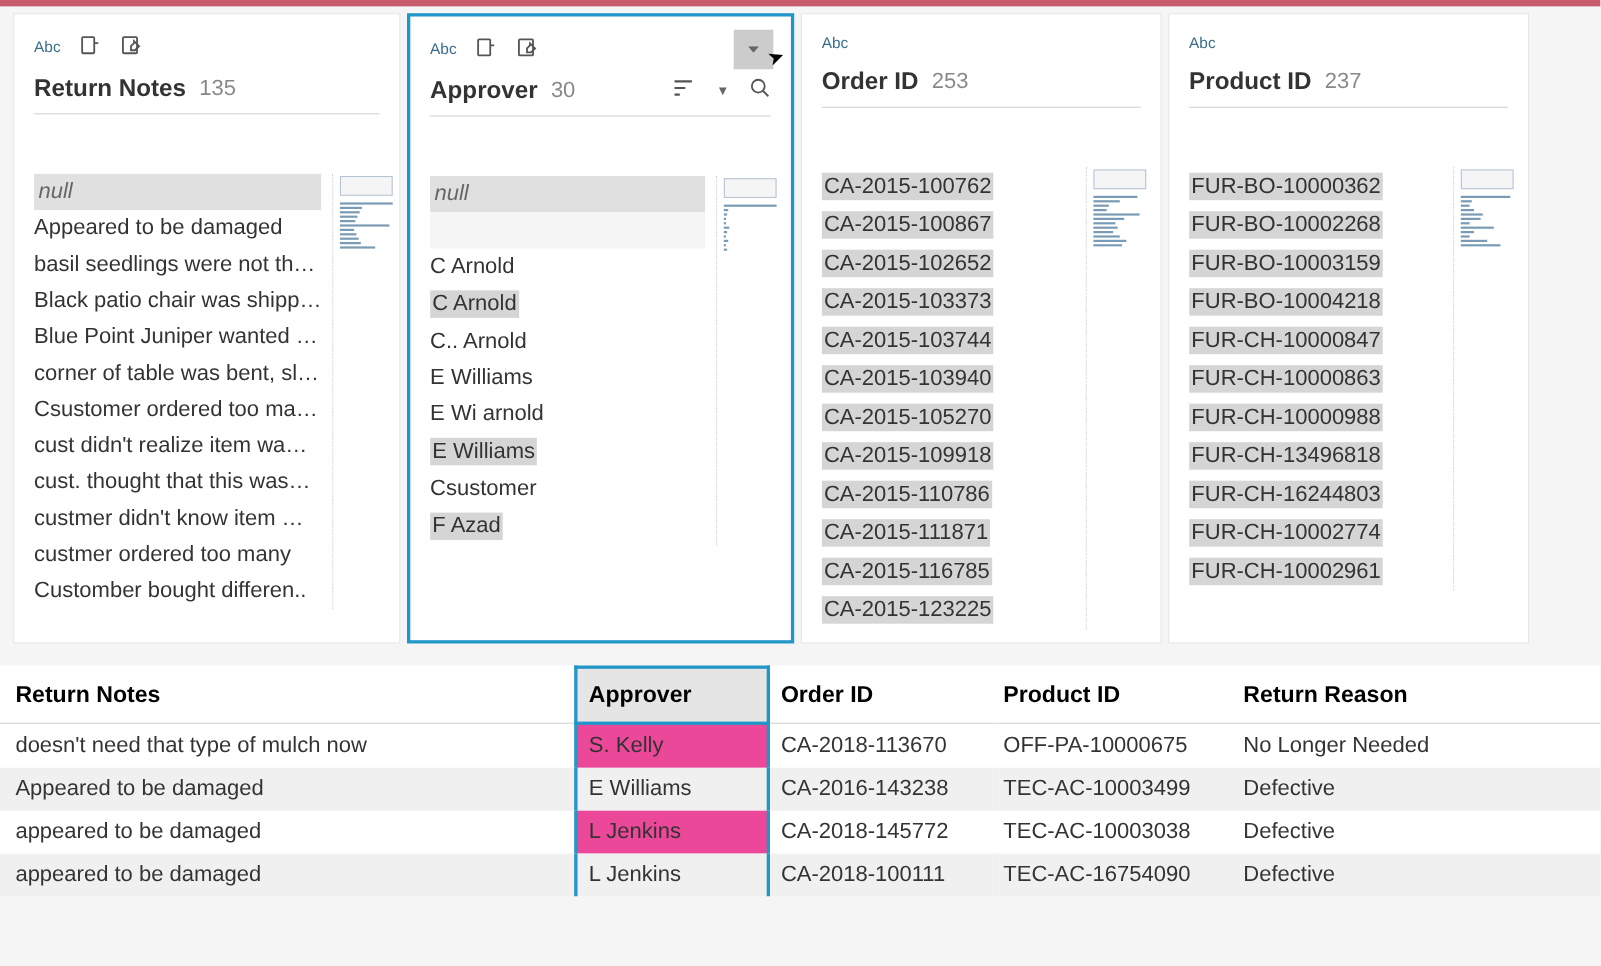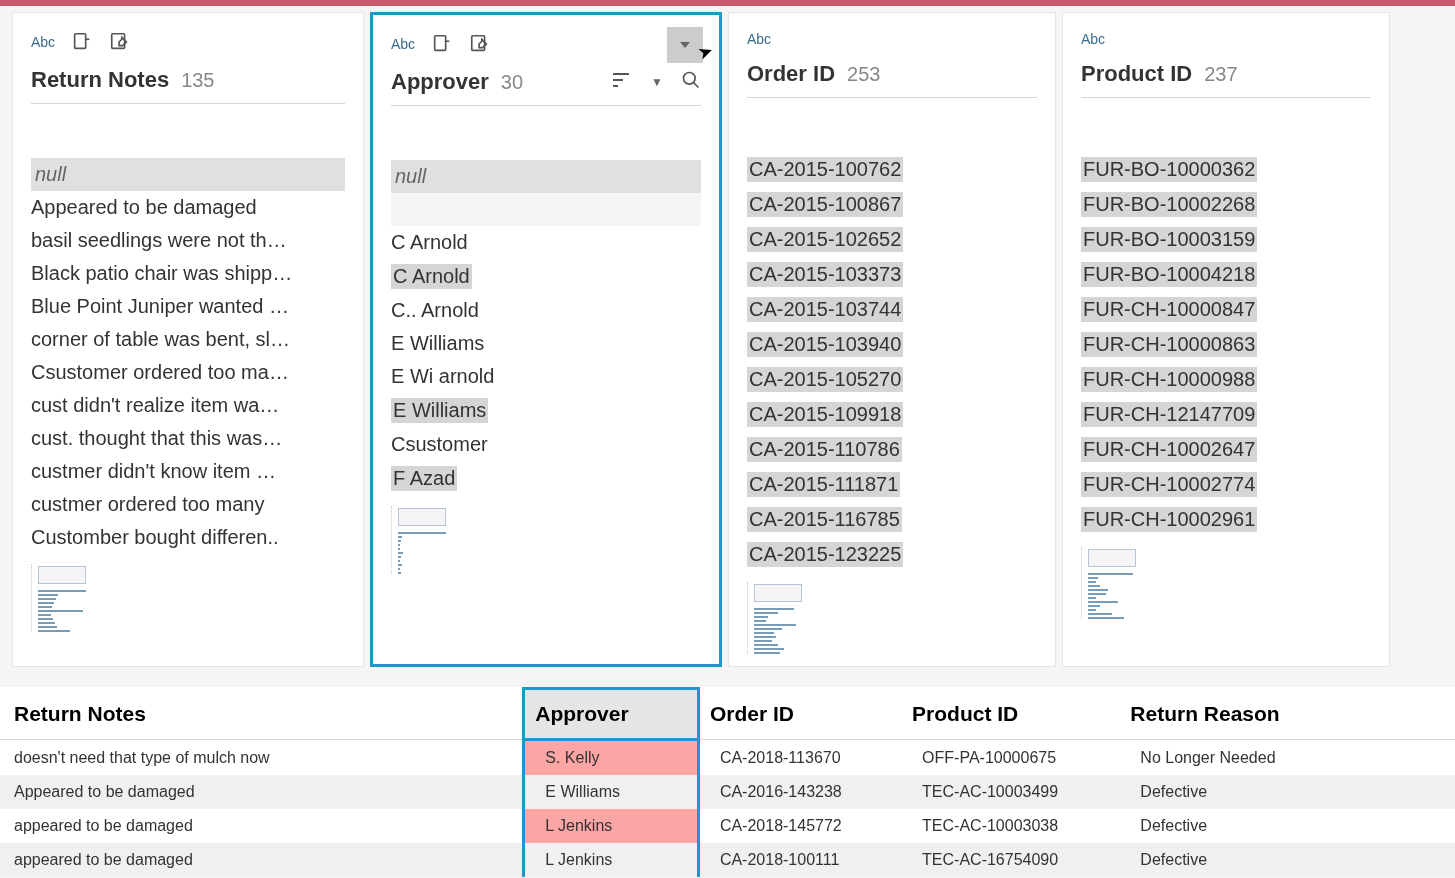--- a/index.html
+++ b/index.html
@@ -70,21 +70,20 @@
     .card-controls {
       margin-left: auto;
       display: flex;
       align-items: center;
       gap: 18px;
     }
     .card-body {
       display: flex;
       gap: 10px;
       margin-top: 54px;
-      flex-direction: column;
     }
     .card-list {
       flex: 1;
       display: flex;
       flex-direction: column;
     }
     .card-list-item {
       font-size: 20px;
       color: #333;
       padding: 5px 0;
@@ -154,31 +153,31 @@
       font-weight: 700;
       padding: 12px 10px;
       border-bottom: 1px solid #d5d5d5;
       background: white;
     }
     .data-table th.selected {
       background: #e5e5e5;
       border: 3px solid #2196c8;
     }
     .data-table td {
-      font-size: 16px;
-      padding: 8px 20px;
+      font-size: 20px;
+      padding: 8px 10px;
       color: #333;
     }
     .data-table tr.alt td {
       background: #f0f0f0;
     }
     .data-table td.selected-col {
       border-left: 3px solid #2196c8;
       border-right: 3px solid #2196c8;
-      background: #fca5a5;
+      background: #ec4899;
     }
     .blank-row {
       padding: 5px 4px;
       background: #f5f5f5;
     }
     .svg-icon {
       width: 22px;
       height: 22px;
     }
   </style>
@@ -364,22 +363,22 @@
     </div>
     <div class="card-body">
       <div class="card-list">
         <div class="card-list-item"><span class="hl-bg">FUR-BO-10000362</span></div>
         <div class="card-list-item"><span class="hl-bg">FUR-BO-10002268</span></div>
         <div class="card-list-item"><span class="hl-bg">FUR-BO-10003159</span></div>
         <div class="card-list-item"><span class="hl-bg">FUR-BO-10004218</span></div>
         <div class="card-list-item"><span class="hl-bg">FUR-CH-10000847</span></div>
         <div class="card-list-item"><span class="hl-bg">FUR-CH-10000863</span></div>
         <div class="card-list-item"><span class="hl-bg">FUR-CH-10000988</span></div>
-        <div class="card-list-item"><span class="hl-bg">FUR-CH-12147709</span></div>
-        <div class="card-list-item"><span class="hl-bg">FUR-CH-10002647</span></div>
+        <div class="card-list-item"><span class="hl-bg">FUR-CH-13496818</span></div>
+        <div class="card-list-item"><span class="hl-bg">FUR-CH-16244803</span></div>
         <div class="card-list-item"><span class="hl-bg">FUR-CH-10002774</span></div>
         <div class="card-list-item"><span class="hl-bg">FUR-CH-10002961</span></div>
       </div>
       <div class="mini-chart" id="chart-3">
         <div class="mini-chart-top"></div>
       <div class="mini-bar" style="width: 45px;"></div>
           <div class="mini-bar" style="width: 10px;"></div>
           <div class="mini-bar" style="width: 8px;"></div>
           <div class="mini-bar" style="width: 12px;"></div>
           <div class="mini-bar" style="width: 20px;"></div>

